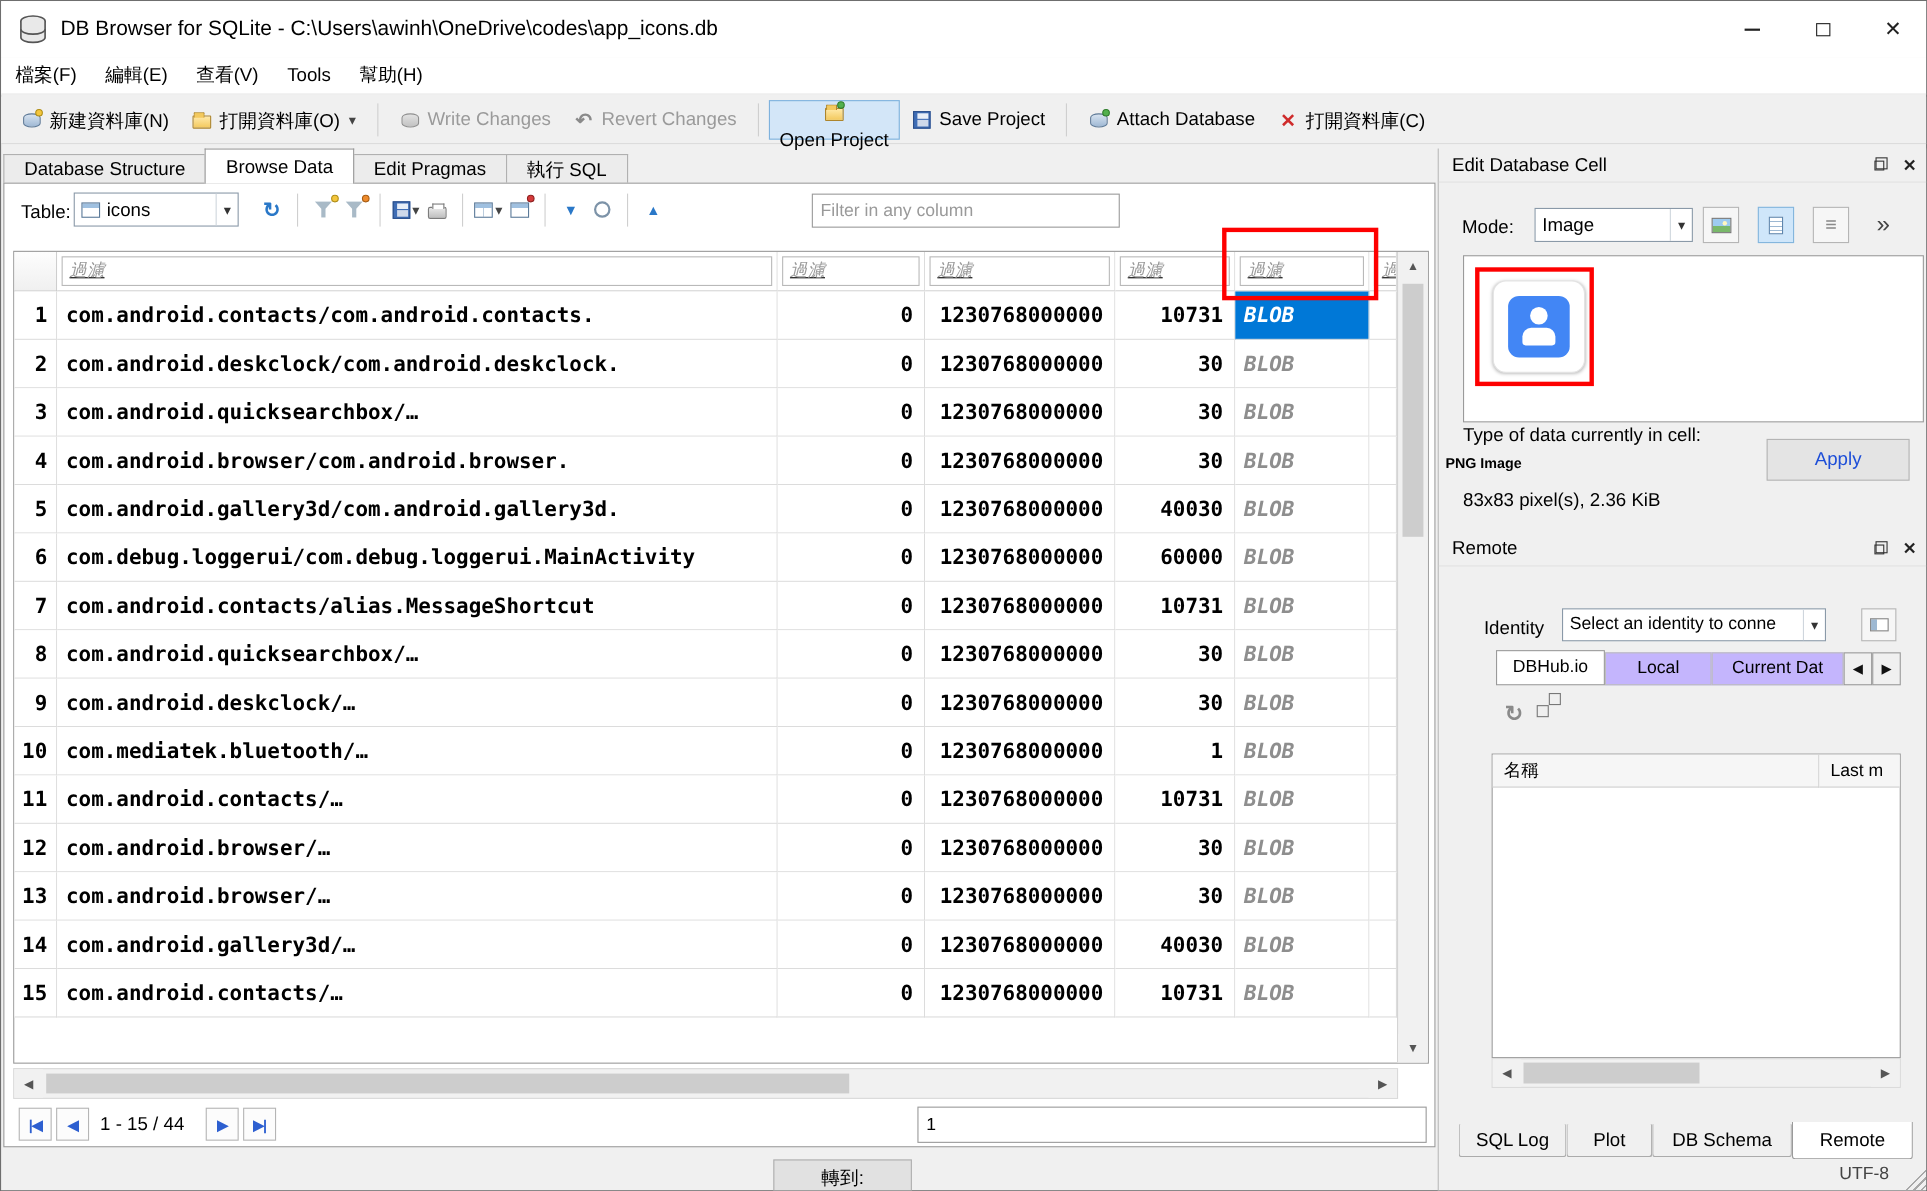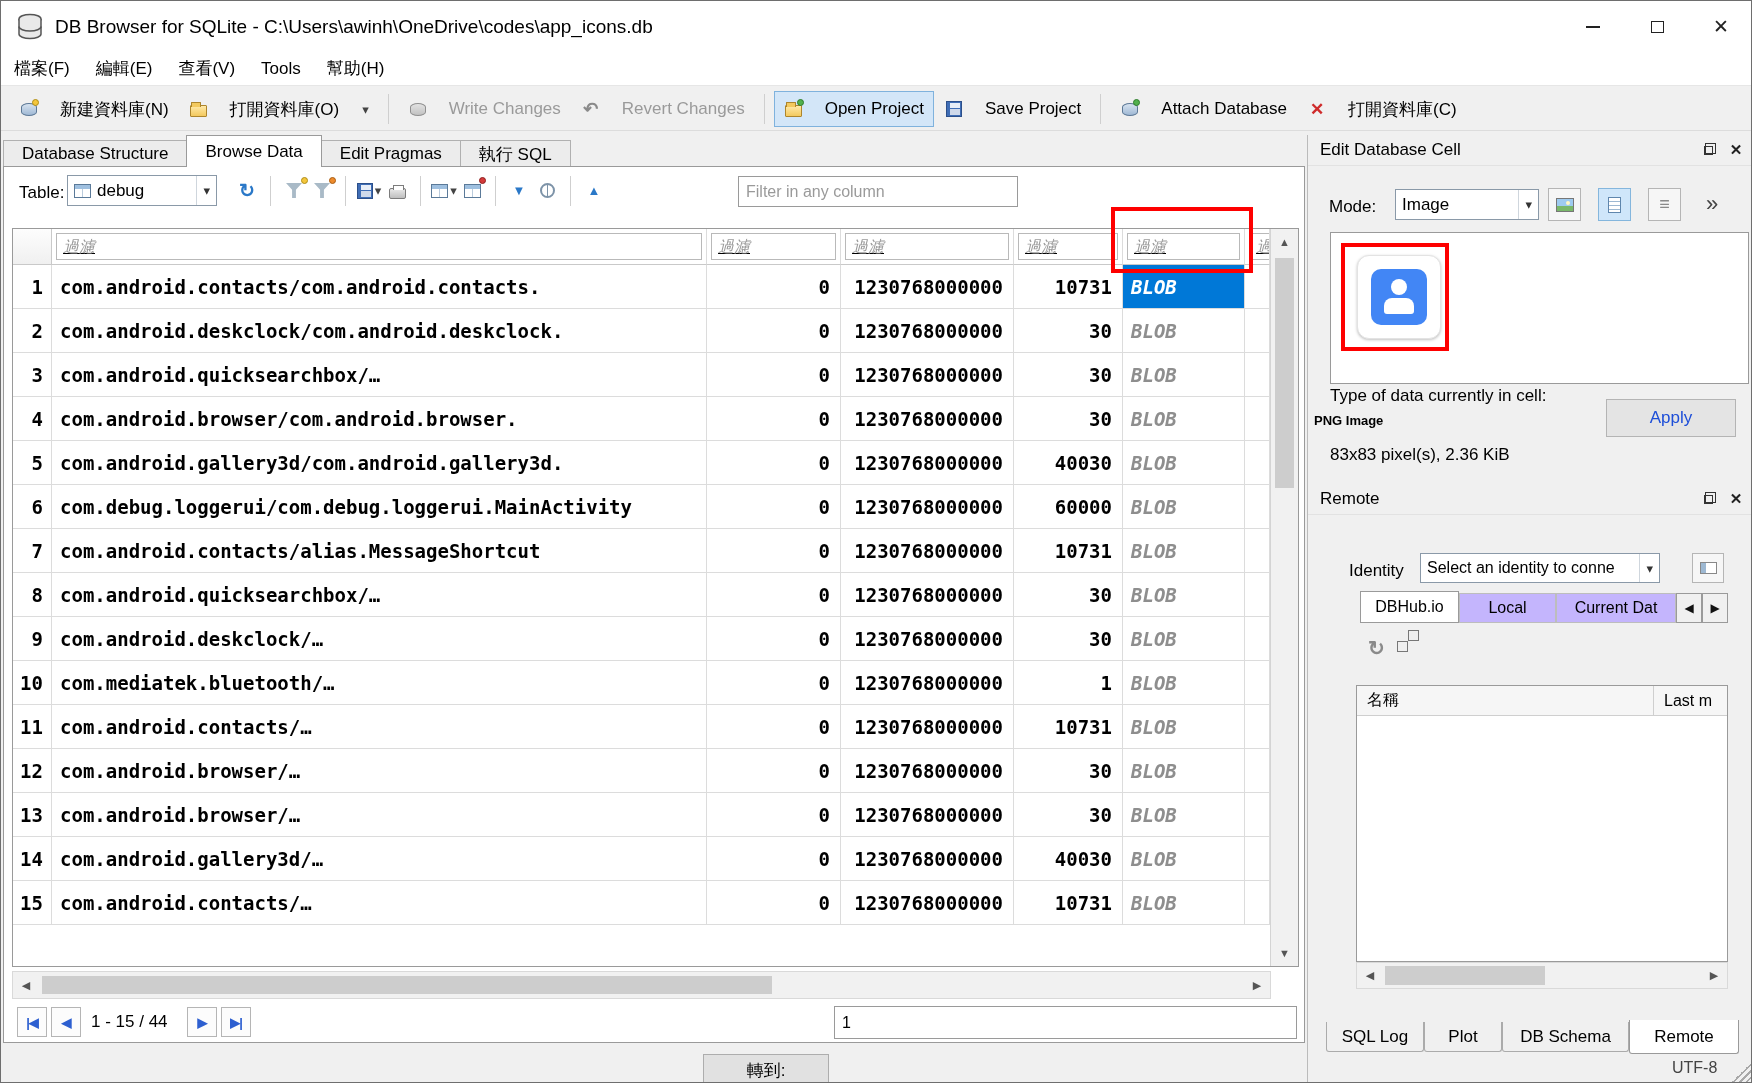--- a/index.html
+++ b/index.html
@@ -20,23 +20,23 @@
   .dash { width:14px; height:2px; background:#222; }
   .maxsq { width:13px; height:12px; border:1.5px solid #222; }
   .closex { font-size:19px; color:#222; }
 
   
   .menubar { left:0; top:51px; width:1752px; height:34px; background:#fff; display:flex; align-items:center; border-bottom:1px solid #e6e6e6; }
   .menu-item { padding:0 13px; height:100%; display:flex; align-items:center; font-size:17px; }
 
   
   .toolbar { left:0; top:87px; width:1752px; height:43px; background:#f0f0f0; border-bottom:1px solid #dcdcdc; display:flex; align-items:center; padding-left:8px; }
-  .tb-btn { display:flex; align-items:center; gap:21px; height:36px; padding:0 9px; border:1px solid transparent; font-size:17px; white-space:nowrap; }
+  .tb-btn { display:flex; align-items:center; gap:6px; height:36px; padding:0 9px; border:1px solid transparent; font-size:17px; white-space:nowrap; }
   .tb-btn.disabled { color:#9a9a9a; }
-  .tb-btn.highlight { background:#d3e6f8; border:1px solid #7fb2dd; }
+  .tb-btn.highlight { background:#d3e6f8; border:1px solid #7fb2dd;flex-direction:column; }
   .tb-sep { width:1px; height:30px; background:#cfcfcf; margin:0 9px; flex:none; }
   .dd { font-size:13px; color:#444; margin-left:2px; }
 
   
   .ic { width:20px; height:20px; position:relative; flex:none; display:flex; align-items:center; justify-content:center; }
   .cyl { width:16px; height:13px; background:linear-gradient(#d7e3f0,#9fb8d4); border:1px solid #5c7896; border-radius:8px/4px; }
   .cyl.gray { background:linear-gradient(#e2e2e2,#c2c2c2); border-color:#8f8f8f; }
   .dot { position:absolute; width:7px; height:7px; border-radius:50%; right:0; top:0; }
   .dot.yellow { background:#f4c63c; border:1px solid #b08e17; }
   .dot.green { background:#52b04d; border:1px solid #2f7d2c; }
@@ -240,21 +240,21 @@
     <div class="mtab active">Browse Data</div>
     <div class="mtab">Edit Pragmas</div>
     <div class="mtab">執行 SQL</div>
   </div>
 
   <div class="left-panel abs"></div>
 
   <span class="ctl-label abs" style="left:18px; top:182px;">Table:</span>
   <div class="combo abs" style="left:66px; top:174px; width:150px; height:31px;">
     <span class="minitable"></span>
-    <span>debug</span>
+    <span>icons</span>
     <span class="arrow">▾</span>
   </div>
 
   <div class="ctl-strip abs" style="left:232px; top:174px;">
     <div class="ctl-btn glyph-blue">↻</div>
     <div class="tb-sep"></div>
     <div class="ctl-btn">
         <span class="funnel"></span>
         <span class="dot yellow"></span>
       </div>

